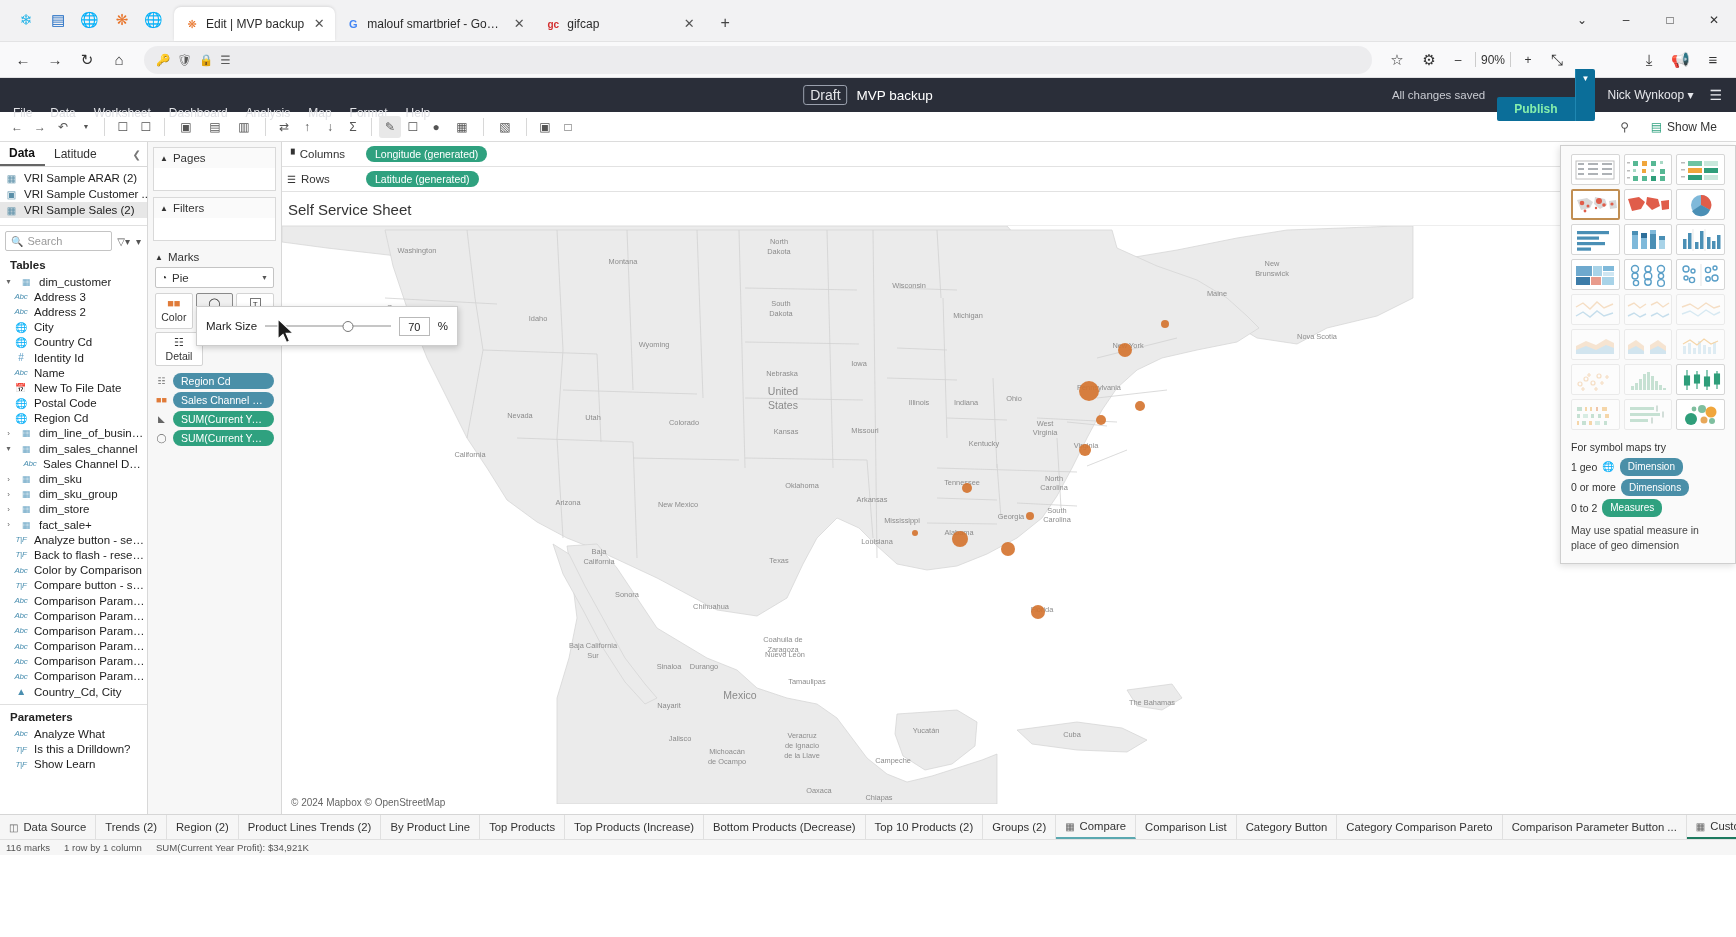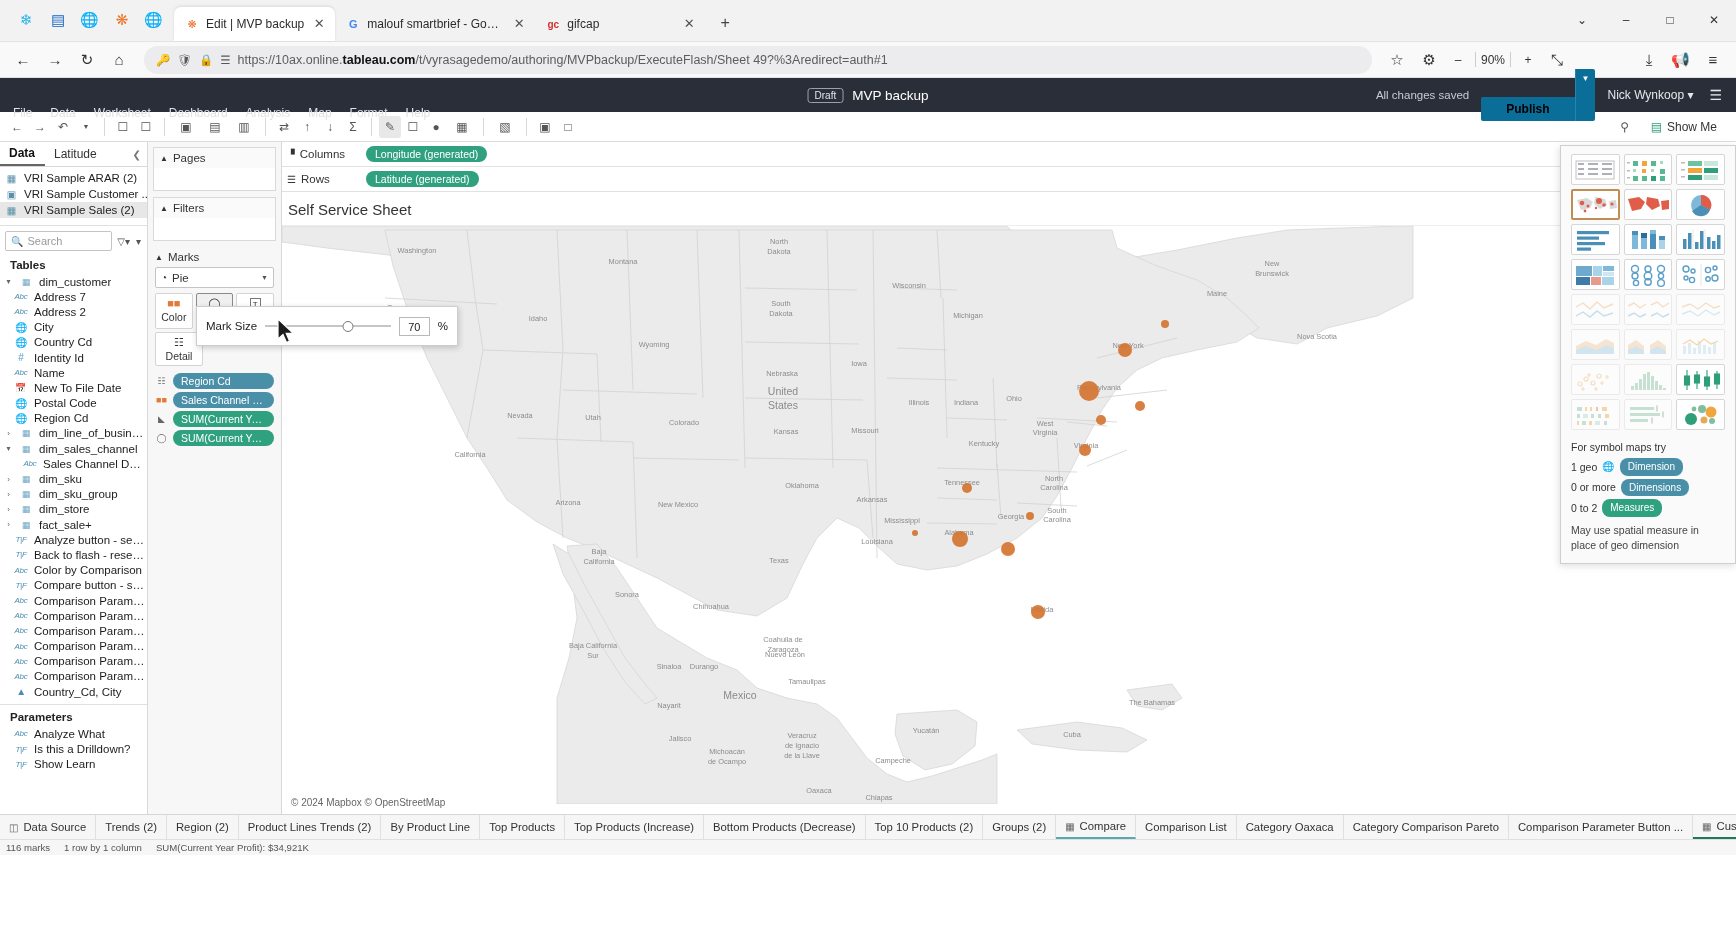--- a/index.html
+++ b/index.html
@@ -69,29 +69,29 @@
   }
   .tmenu { display: flex; align-items: center; gap: 0; padding-left: 4px; }
   .tmenu span {
     font-size: 12px; padding: 5px 9px; border-radius: 3px; color: #e1e2e6; margin-top: 36px;
   }
   .tcenter {
     position: absolute; left: 50%; transform: translateX(-50%);
     display: flex; align-items: center; gap: 9px;
   }
   .draft-badge {
-    border: 1px solid #9aa0ad; color: #e3e4e8; font-size: 10px;
+    border: 1px solid #9aa0ad; color: #e3e4e8; font-size: 14px;
     padding: 1px 6px; border-radius: 3px;
   }
   .wbtitle { font-size: 13.5px; color: #fff; }
   .tright { margin-left: auto; display: flex; align-items: center; gap: 12px; padding-right: 10px; }
   .saved { font-size: 11.5px; color: #c9cbd2; }
   .pubbtn {
-    background: #0b6e99; color: #000000; font-size: 12px; font-weight: bold;
-    padding: 5px 25px; border-radius: 2px 0 0 2px; margin-top: 28px;
+    background: #0b6e99; color: #86efac; font-size: 12px; font-weight: bold;
+    padding: 5px 17px; border-radius: 2px 0 0 2px; margin-top: 28px;
   }
   .pubcaret {
     background: #0b6e99; color: #fff; font-size: 8px; padding: 5px 6px;
     border-left: 1px solid #1f87b2; border-radius: 0 2px 2px 0;
   }
   .userchip { font-size: 12px; color: #e6e7eb; }
   .hamb { font-size: 14px; color: #e6e7eb; padding: 0 4px; }
 
   
   .tb-row {
@@ -319,25 +319,20 @@
     <div class="navbtn">←</div>
     <div class="navbtn">→</div>
     <div class="navbtn">↻</div>
     <div class="navbtn">⌂</div>
 
     <div class="urlbar">
       <span class="ico">🔑</span>
       <span class="ico">🛡</span>
       <span class="ico">🔒</span>
       <span class="ico">☰</span>
-      <span style="display:flex;white-space:nowrap;overflow:hidden">
-        <span>https://10ax.online.</span>
-          <span class="host">tableau.com</span>
-          <span>/t/vyrasagedemo/authoring/MVPbackup/ExecuteFlash/Sheet 49?%3Aredirect=auth#1</span>
-      </span>
     </div>
 
     <div class="navbtn">☆</div>
     <div class="navbtn">⚙</div>
     <div class="zoomgrp">
       <div class="zbtn">–</div>
       <div class="sep"></div>
       <div>90%</div>
       <div class="sep"></div>
       <div class="zbtn">+</div>
@@ -450,21 +445,21 @@
       <div class="fields">
         <div class="grp-hdr">Tables</div>
 
         <div class="frow">
           <span class="caret">▾</span>
           <span class="ftype tbl">▦</span>
           <span class="fname">dim_customer</span>
         </div>
         <div class="frow ind1">
           <span class="ftype">Abc</span>
-          <span class="fname">Address 7</span>
+          <span class="fname">Address 3</span>
         </div>
         <div class="frow ind1">
           <span class="ftype">Abc</span>
           <span class="fname">Address 2</span>
         </div>
         <div class="frow ind1">
           <span class="ftype geo">🌐</span>
           <span class="fname">City</span>
         </div>
         <div class="frow ind1">
@@ -1227,21 +1222,21 @@
         <span>Groups (2)</span>
       </div>
     <div class="stab underline-teal">
       <span class="sico">▦</span>
       <span>Compare</span>
     </div>
     <div class="stab">
         <span>Comparison List</span>
       </div>
     <div class="stab">
-        <span>Category Oaxaca</span>
+        <span>Category Button</span>
       </div>
     <div class="stab">
         <span>Category Comparison Pareto</span>
       </div>
     <div class="stab">
         <span>Comparison Parameter Button ...</span>
       </div>
     <div class="stab underline-green">
       <span class="sico">▦</span>
       <span>Customers</span>

